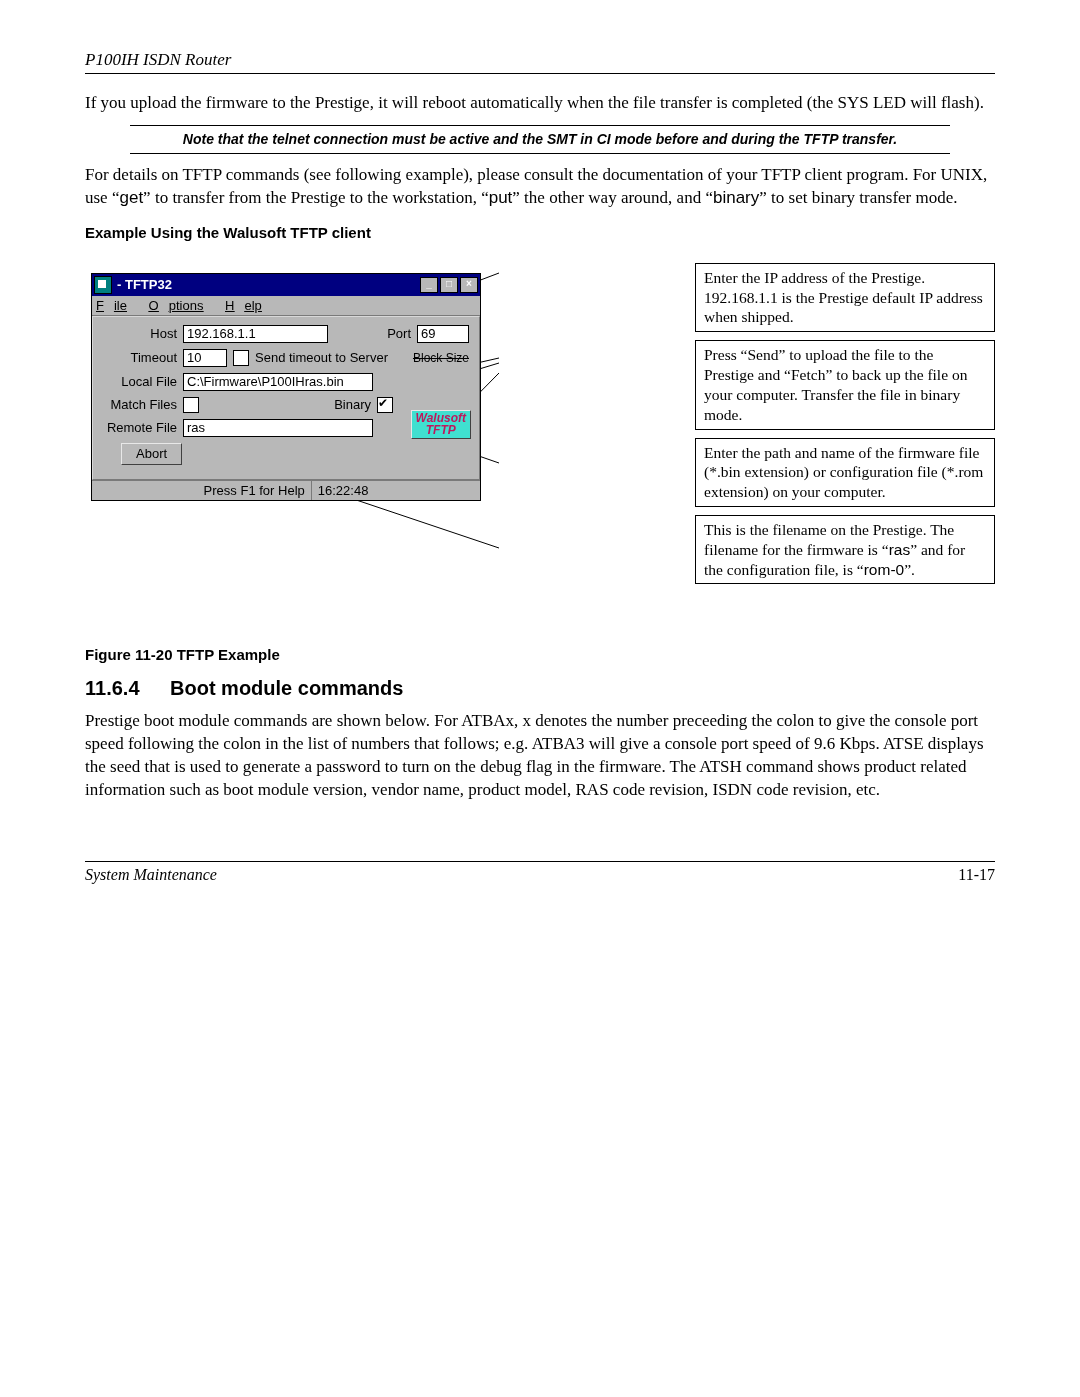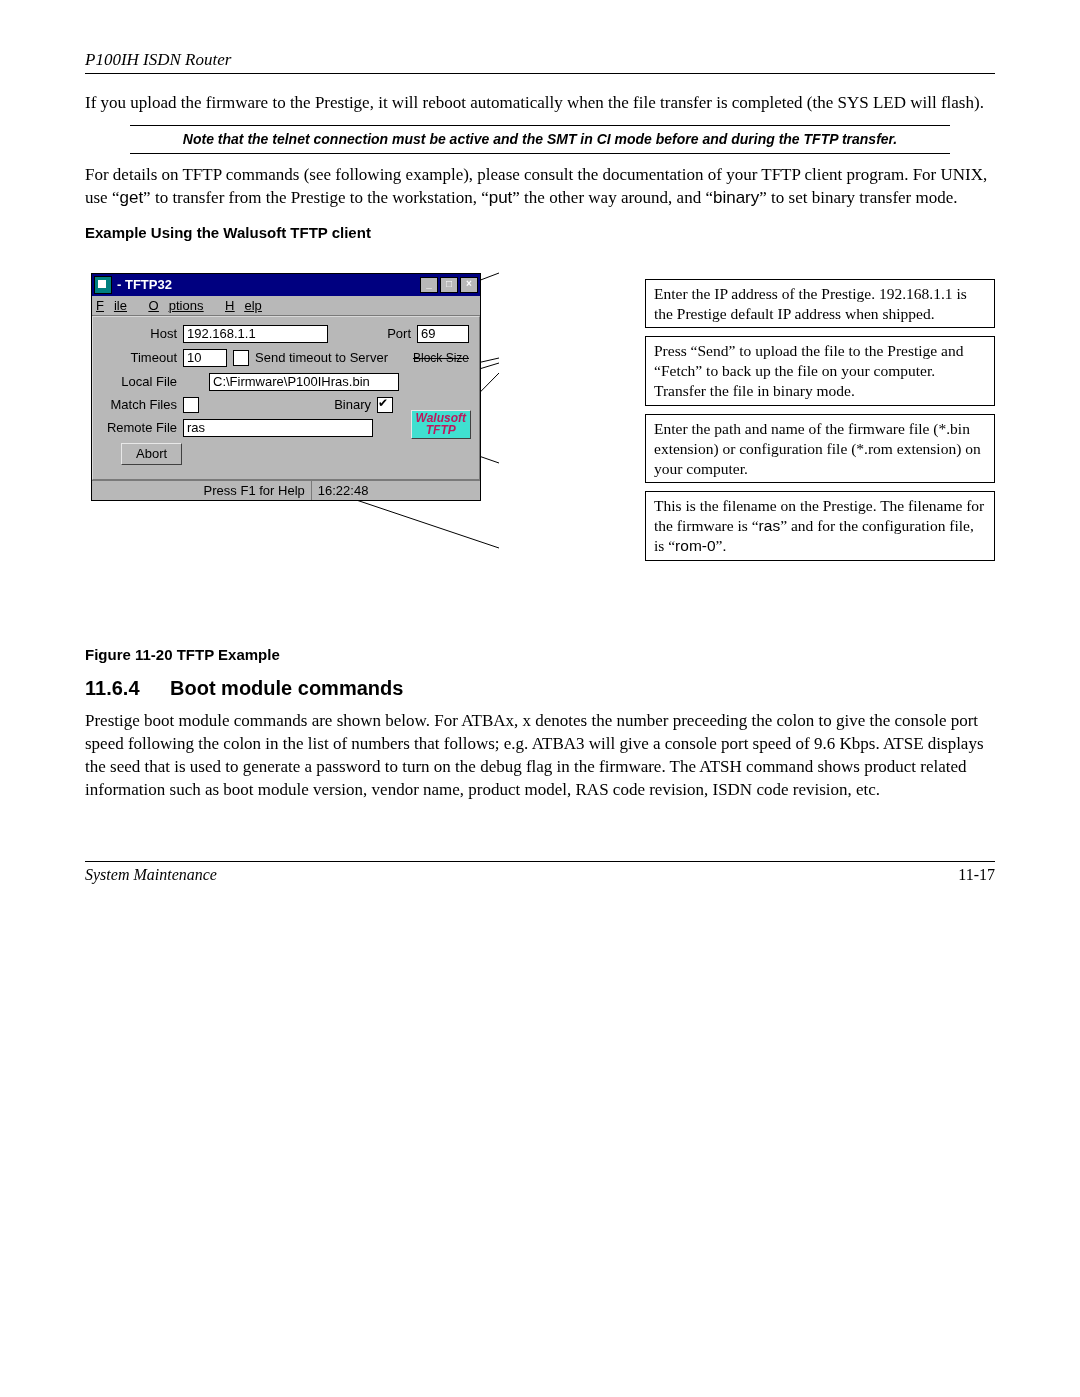--- a/index.html
+++ b/index.html
@@ -112,21 +112,21 @@
     border-top:1px solid #e8e8e8; border-left:1px solid #e8e8e8;
     border-bottom:1px solid #404040; border-right:1px solid #404040;
     line-height:1.05;
   }
   .statusbar {
     background:#b8b8b8; display:flex; justify-content:center;
     border-top:1px solid #7a7a7a; font-size:13px;
   }
   .statusbar div { padding:2px 6px; }
   .statusbar .time { border-left:1px solid #7a7a7a; }
-  .callouts { position:absolute; right:0; top:16px; width:350px; }
+  .callouts { position:absolute; right:0; top:0; width:300px; }
   .callout {
     border:1px solid #000; padding:4px 8px; font-size:15.5px; line-height:1.28;
     font-family:"Times New Roman", Times, serif; margin-bottom:8px; background:#fff;
   }
   svg.connectors {
     position:absolute; left:0; top:0; width:100%; height:100%; pointer-events:none;
   }
   .fig-caption {
     font-family:Arial, Helvetica, sans-serif; font-weight:bold;
     font-size:15px; margin:18px 0 14px 0;
@@ -210,21 +210,21 @@
         <div class="row">
           <span class="lbl">Timeout</span>
           <input class="txt" style="width: 44px;" value="10">
           <span class="chk"></span>
           <span>Send timeout to Server</span>
           <span style="flex:1"></span>
           <span style="font-size:12px; text-decoration:line-through">Block Size</span>
         </div>
         <div class="row">
           <span class="lbl">Local File</span>
-          <input class="txt" style="width: 190px; margin-left: 26px;" value="C:\Firmware\P100IHras.bin">
+          <input class="txt" style="width: 190px;" value="C:\Firmware\P100IHras.bin">
         </div>
         <div class="row">
           <span class="lbl">Match Files</span>
           <span class="chk"></span>
           <span style="flex:1"></span>
           <span>Binary</span>
           <span class="chk checked"></span>
           <span style="width:70px"></span>
         </div>
         <div class="row">

